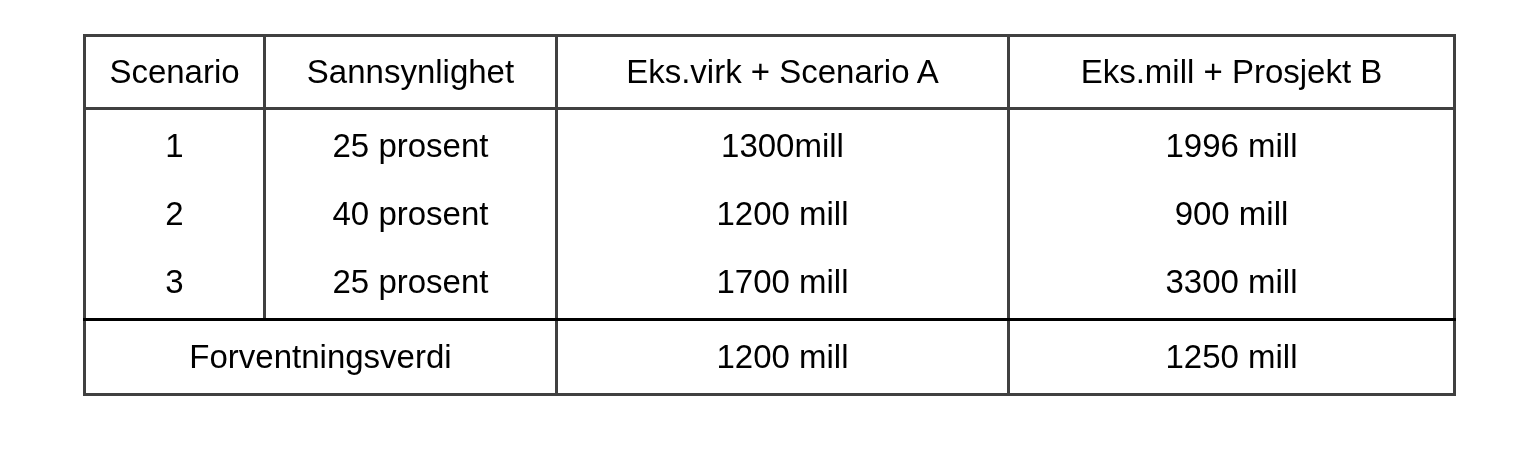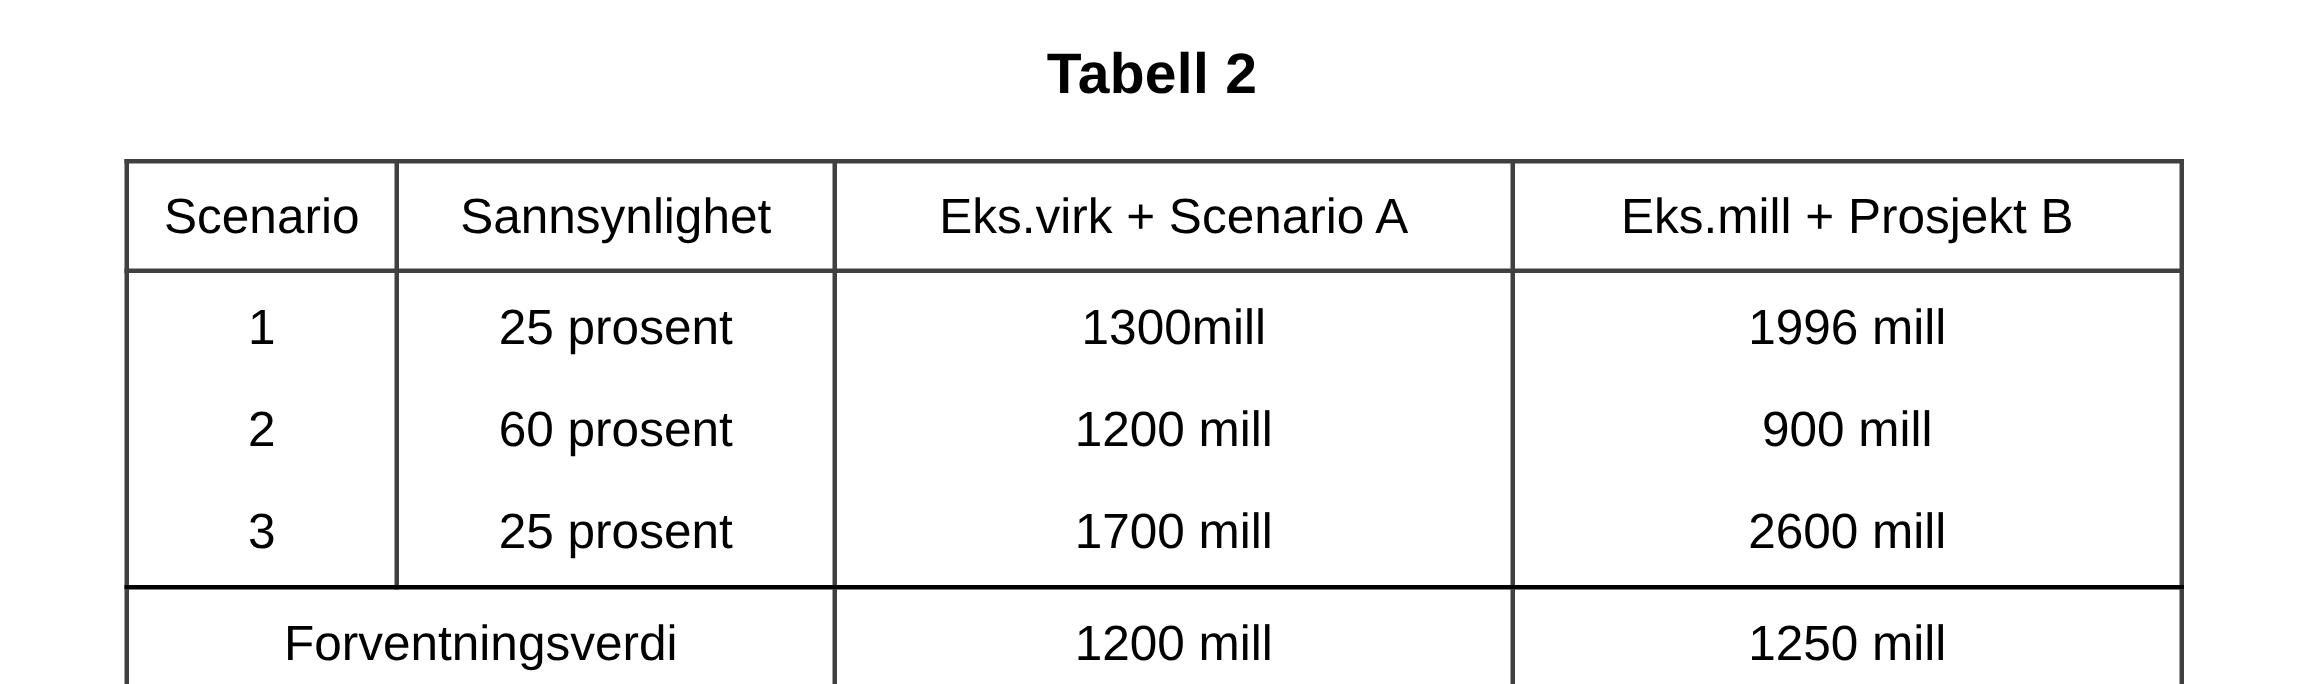--- a/index.html
+++ b/index.html
@@ -78,21 +78,20 @@
   td.label-left {
     text-align: left;
     padding-left: 14px;
   }
 </style>
 </head>
 <body>
 
 <div class="page">
 
-  <div class="title">Tabell 2</div>
 
   <div class="table-wrap">
     <table class="tabell">
       <colgroup>
         <col class="c1">
         <col class="c2">
         <col class="c3">
         <col class="c4">
       </colgroup>
       <thead>
@@ -105,29 +104,29 @@
       </thead>
       <tbody class="data">
         <tr>
           <td>1</td>
           <td>25 prosent</td>
           <td>1300mill</td>
           <td>1996 mill</td>
         </tr>
         <tr>
           <td>2</td>
-          <td>60 prosent</td>
+          <td>40 prosent</td>
           <td>1200 mill</td>
           <td>900 mill</td>
         </tr>
         <tr>
           <td>3</td>
           <td>25 prosent</td>
           <td>1700 mill</td>
-          <td>2600 mill</td>
+          <td>3300 mill</td>
         </tr>
       </tbody>
       <tfoot>
         <tr>
           <td class="label-left" colspan="2">Forventningsverdi</td>
           <td>1200 mill</td>
           <td>1250 mill</td>
         </tr>
       </tfoot>
     </table>

